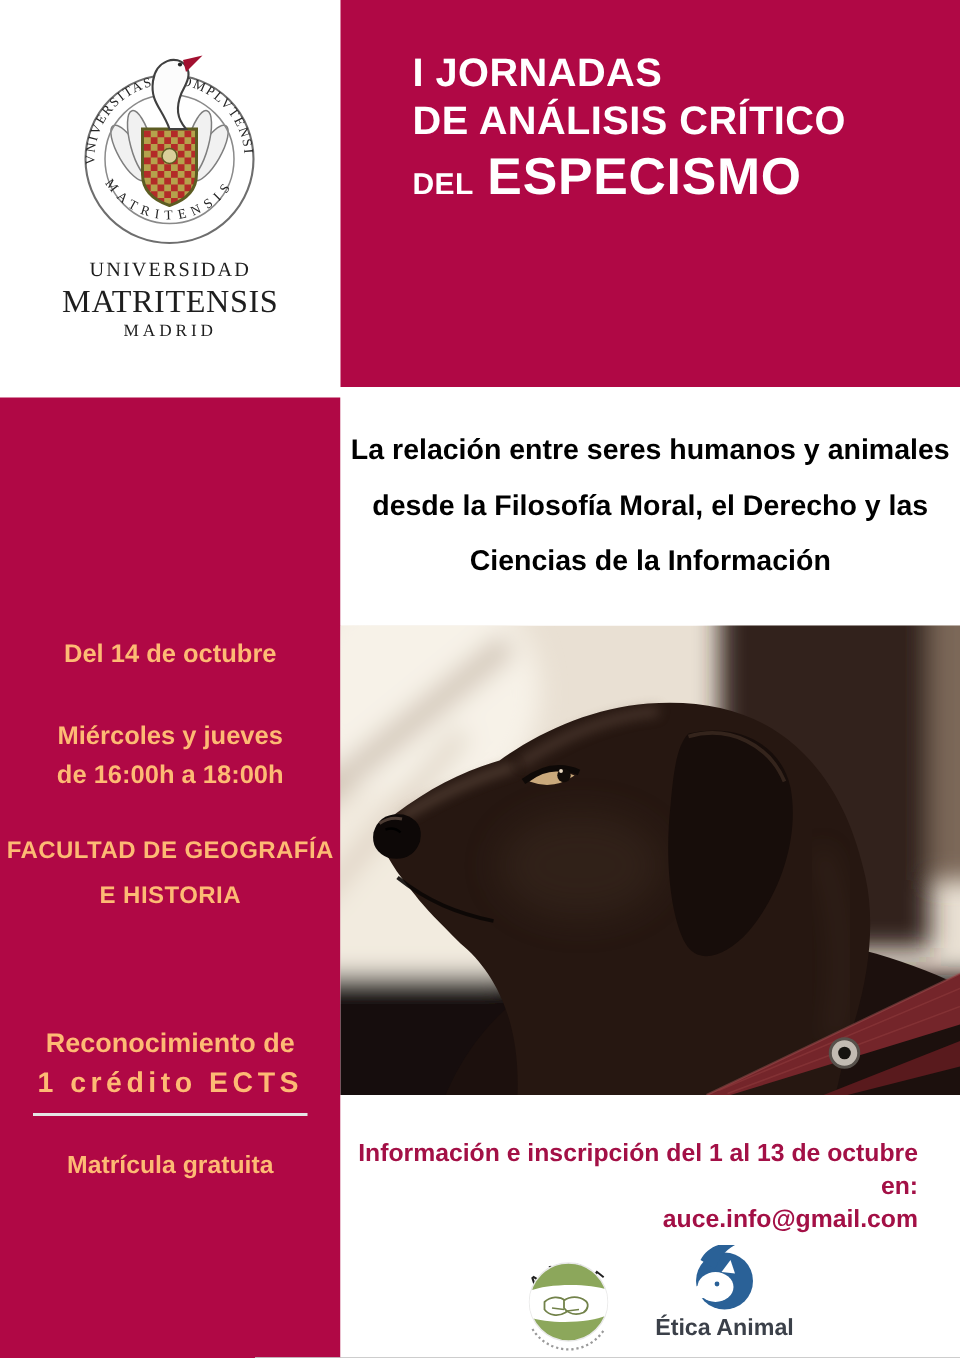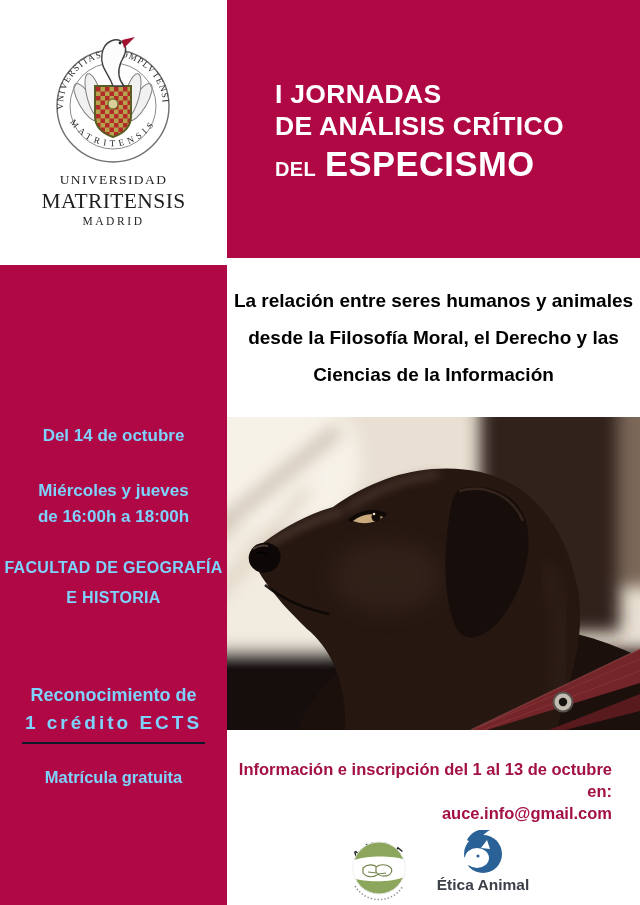--- a/index.html
+++ b/index.html
@@ -9,34 +9,34 @@
   .ucm-block{position:absolute;left:0;top:0;width:227px;height:265px;background:#fff;}
   .crest{position:absolute;left:42px;top:24px;}
   .ucm-name{position:absolute;left:0;top:172px;width:100%;text-align:center;
             font-family:"Liberation Serif",serif;color:#1e1e1e;}
   .ucm-name .l1{font-size:13.5px;letter-spacing:1.4px;}
   .ucm-name .l2{font-size:21.5px;letter-spacing:.4px;margin-top:1px;}
   .ucm-name .l3{font-size:11.5px;letter-spacing:2.6px;margin-top:1px;}
   
   .title-block{position:absolute;left:227px;top:0;width:413px;height:258px;
                background:var(--crimson);color:#fff;}
-  .title-inner{padding:78px 10px 0 48px;font-weight:bold;font-size:26.5px;
+  .title-inner{padding:32px 10px 0 48px;font-weight:bold;font-size:26.5px;
                line-height:32px;letter-spacing:.3px;}
   .title-l3{line-height:40px;margin-top:2px;}
   .title-l3 .del{font-size:20px;margin-right:9px;}
   .title-l3 .big{font-size:34.5px;letter-spacing:.5px;}
   
   .sidebar{position:absolute;left:0;top:265px;width:227px;height:640px;
-           background:var(--crimson);color:#7dd3fc;font-weight:bold;text-align:center;}
+           background:var(--crimson);color:#fdba74;font-weight:bold;text-align:center;}
   .sb-group{position:absolute;left:0;width:100%;}
   .sb-dates{top:157px;font-size:17px;line-height:27px;}
   .sb-sched{top:213px;font-size:17px;line-height:26px;}
   .sb-venue{top:288px;font-size:16px;line-height:30px;letter-spacing:.3px;}
   .sb-credit{top:417px;font-size:18px;line-height:27px;}
-  .sb-credit .underl{display:inline-block;border-bottom:2px solid #0f172a;
+  .sb-credit .underl{display:inline-block;border-bottom:2px solid #e5e5e5;
                      padding:0 3px 6px;font-size:19px;letter-spacing:3px;}
   .sb-fee{top:503px;font-size:16.5px;}
   
   .subtitle-box{position:absolute;left:227px;top:258px;width:413px;height:159px;background:#fff;
                 display:flex;flex-direction:column;justify-content:center;align-items:center;
                 color:#000000;font-weight:bold;font-size:19px;line-height:37px;text-align:center;}
   
   .photo{position:absolute;left:227px;top:417px;width:413px;height:313px;}
   
   .info-block{position:absolute;left:227px;top:730px;width:413px;height:175px;background:#fff;}

